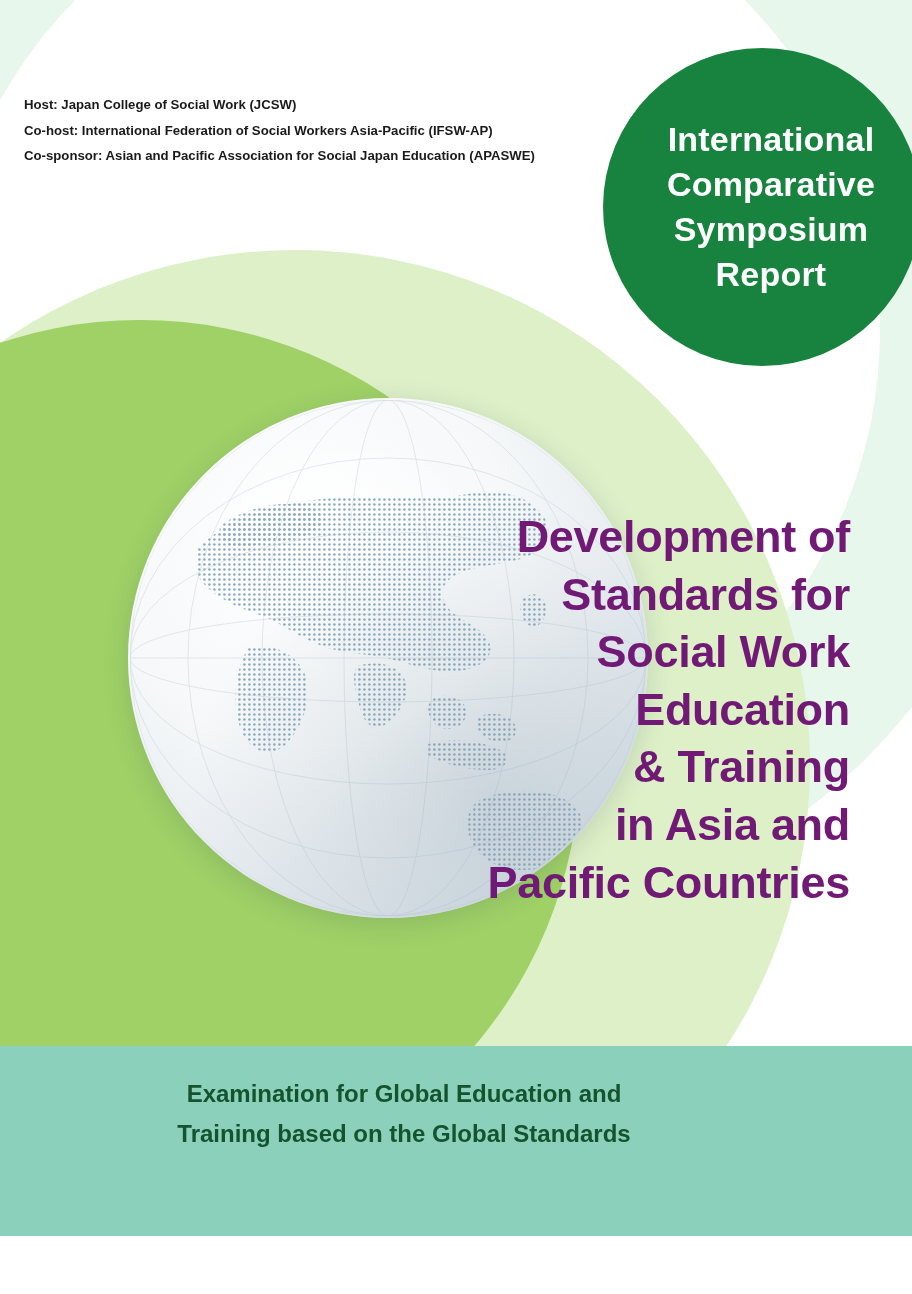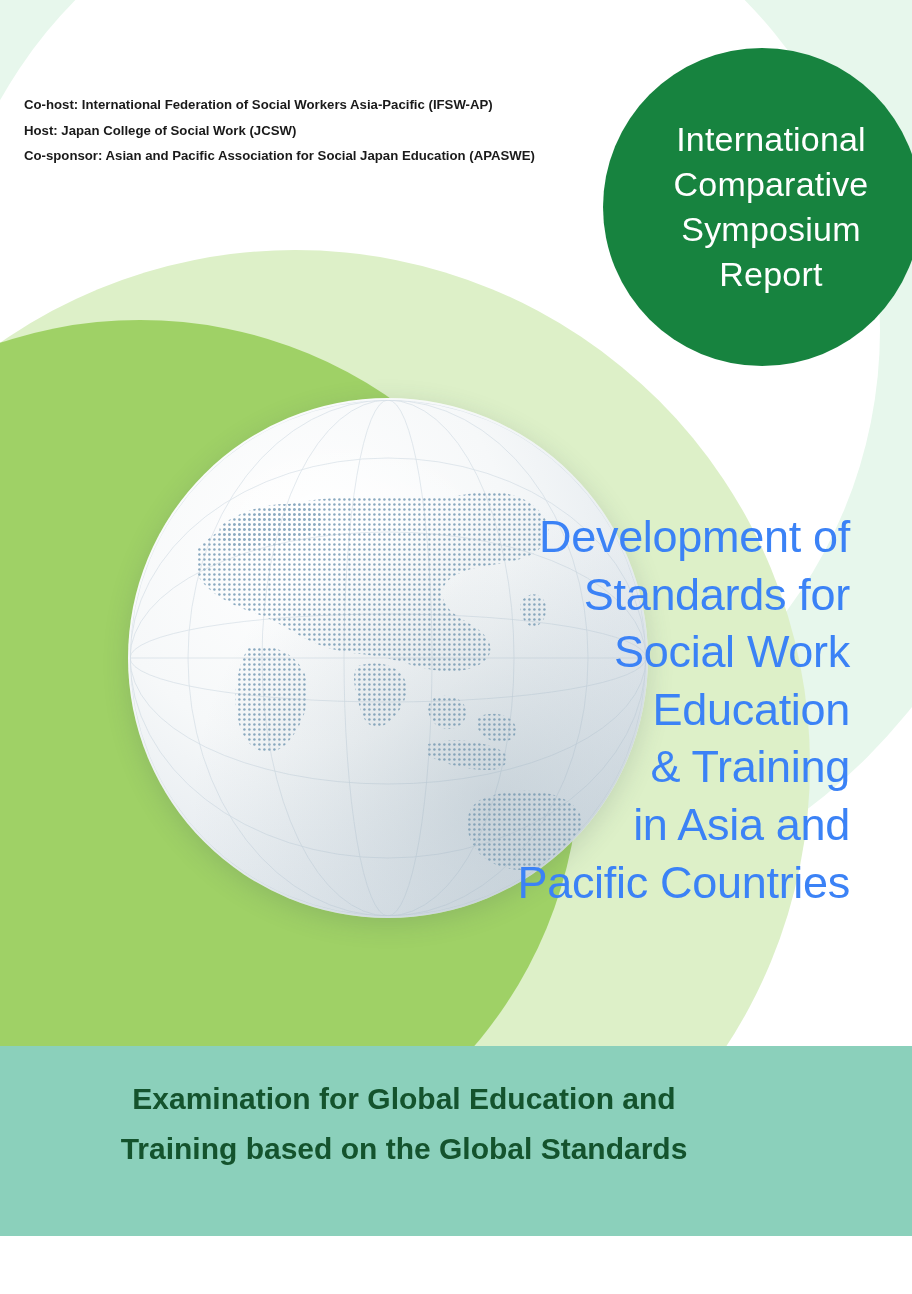--- a/index.html
+++ b/index.html
@@ -115,21 +115,21 @@
     height: 318px;
     border-radius: 50%;
     background: #17833f;
     display: flex;
     align-items: center;
     justify-content: center;
   }
   .badge-text {
     color: #ffffff;
     font-size: 34px;
-    font-weight: normal;
+    font-weight: bold;
     line-height: 1.32;
     text-align: center;
     padding-left: 26px;
     padding-right: 8px;
     letter-spacing: 0.2px;
   }
 
   
   .credits {
     position: absolute;
@@ -145,36 +145,36 @@
     white-space: nowrap;
   }
 
   
   .title {
     position: absolute;
     right: 62px;
     top: 508px;
     width: 540px;
     text-align: right;
-    color: #3b82f6;
+    color: #701a75;
     font-size: 45px;
-    font-weight: normal;
+    font-weight: bold;
     line-height: 1.28;
     letter-spacing: -0.3px;
   }
 
   
   .subtitle {
     position: absolute;
     left: 0;
     top: 1074px;
     width: 808px;
     text-align: center;
     color: #14532d;
-    font-size: 30px;
+    font-size: 24px;
     font-weight: bold;
     line-height: 1.68;
   }
 </style>
 </head>
 <body>
 
 <div id="cover">
 
   <div class="bg-pale"></div>
@@ -228,22 +228,22 @@
       </svg>
       <div class="globe-shade"></div>
     </div>
   </div>
 
   <div class="badge">
     <div class="badge-text">International<br>Comparative<br>Symposium<br>Report</div>
   </div>
 
   <div class="credits">
+    <div>Host: Japan College of Social Work (JCSW)</div>
     <div>Co-host: International Federation of Social Workers Asia-Pacific (IFSW-AP)</div>
-    <div>Host: Japan College of Social Work (JCSW)</div>
     <div>Co-sponsor: Asian and Pacific Association for Social Japan Education (APASWE)</div>
   </div>
 
   <div class="title">Development of<br>Standards for<br>Social Work<br>Education<br>&amp; Training<br>in Asia and<br>Pacific Countries</div>
 
   <div class="bottom-band"></div>
   <div class="bottom-white"></div>
   <div class="subtitle">Examination for Global Education and<br>Training based on the Global Standards</div>
 
 </div>

